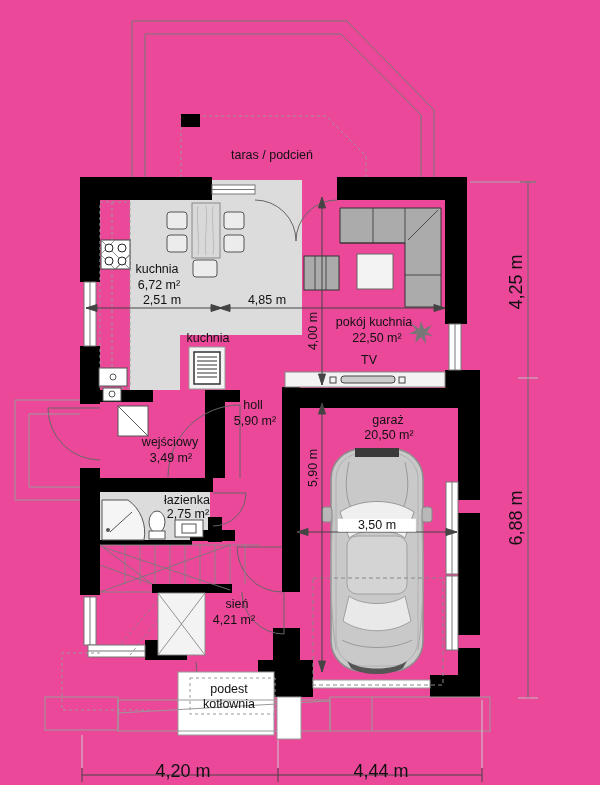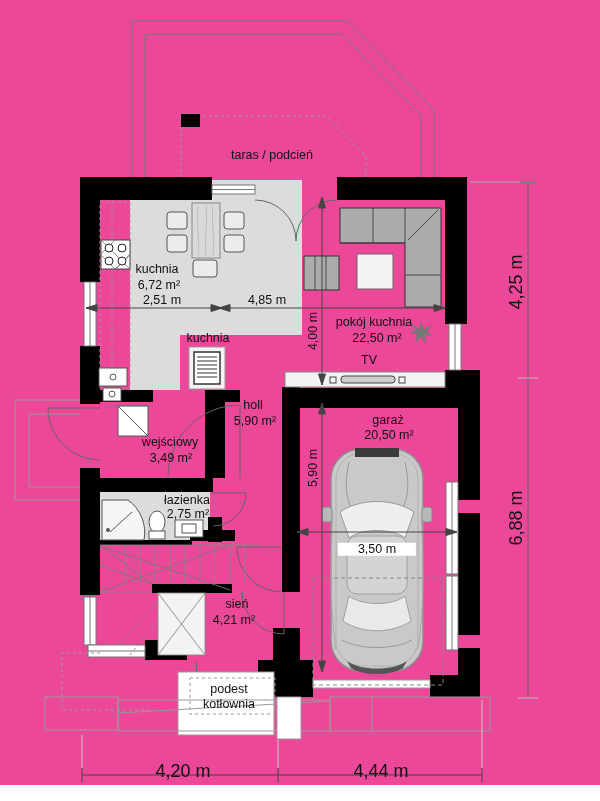--- a/index.html
+++ b/index.html
@@ -3,21 +3,21 @@
 <meta charset="utf-8">
 <style>
   html,body{margin:0;padding:0;background:#fff;}
   .plan{position:relative;width:600px;height:785px;background:#ec4899;overflow:hidden;
         font-family:"Liberation Sans", sans-serif;}
   .plan svg{position:absolute;left:0;top:0;}
   .lbl{position:absolute;transform:translate(-50%,-50%);font-size:12.5px;color:#111;
        white-space:nowrap;text-align:center;line-height:1;}
   .lbl.rot{transform:translate(-50%,-50%) rotate(-90deg);}
   .lbl.big{font-size:18px;}
-  .lbl.pill{background:#fff;padding:0 20px;margin-top:24px;}
+  .lbl.pill{background:#fff;padding:0 20px;}
 </style>
 </head>
 <body>
 
 <div class="plan">
 <svg width="600" height="801" viewBox="0 0 600 801">
 
   <g fill="none" stroke="#777" stroke-width="1">
     <path d="M132,178 L132,21 L347,21 L434,110 L434,178"></path>
     <path d="M145,178 L145,34 L341,34 L421,115 L421,178"></path>

